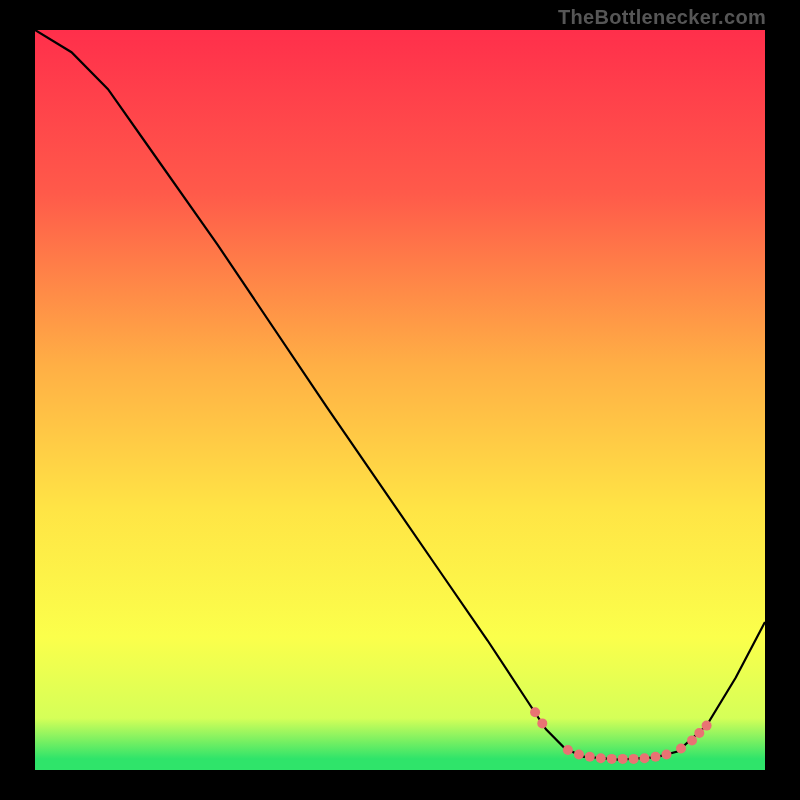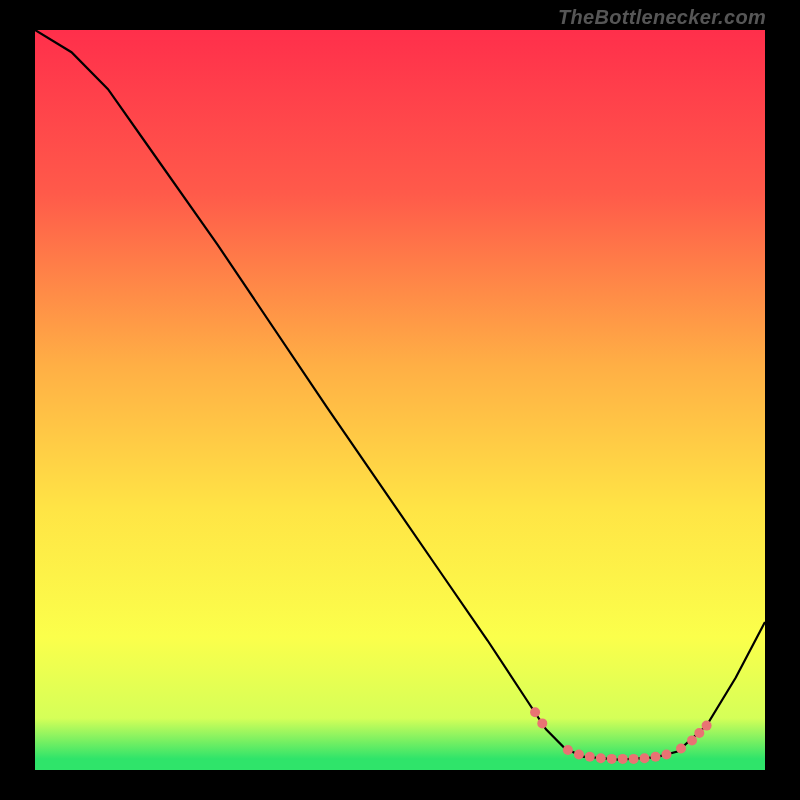--- a/index.html
+++ b/index.html
@@ -20,21 +20,20 @@
   }
   .source-label {
     position: absolute;
     top: 6px;
     right: 34px;
     font-family: Arial, sans-serif;
     font-size: 20px;
     font-weight: bold;
     color: #565656;
     letter-spacing: 0.3px;
-    font-style: italic;
   }
   svg { display: block; }
 </style>
 </head>
 <body>
 
 <div class="source-label">TheBottlenecker.com</div>
 
 <div class="chart-frame">
   <svg id="chart-svg" width="730" height="740" viewBox="0 0 730 740">

